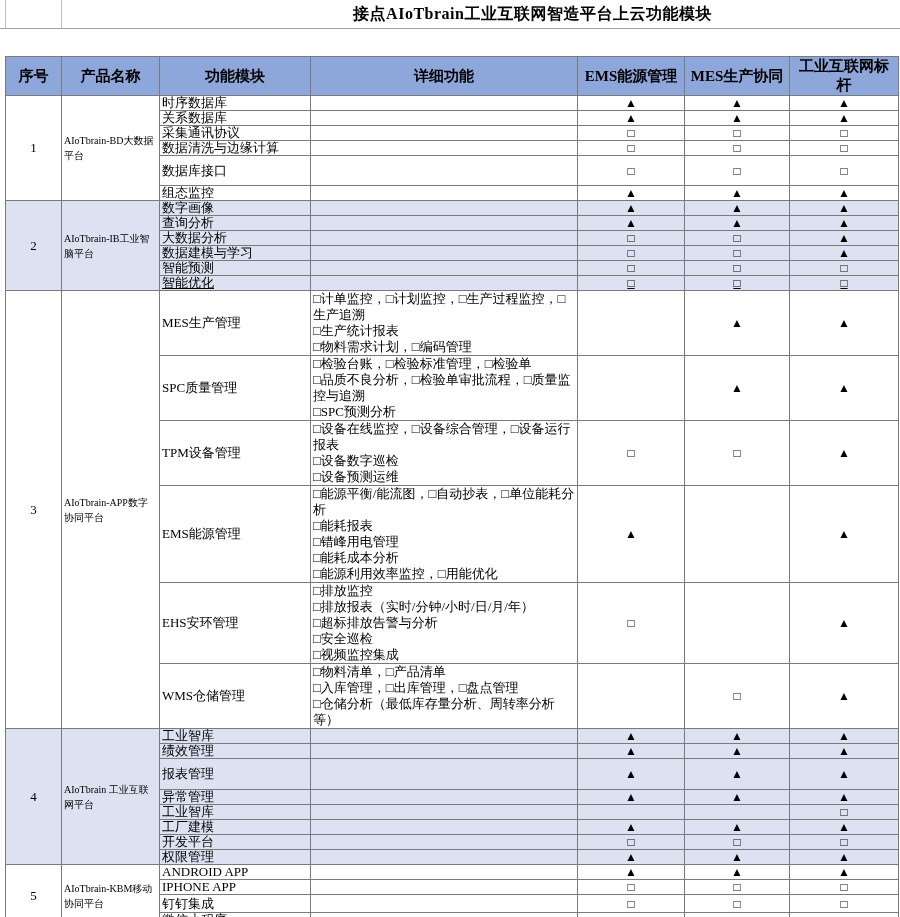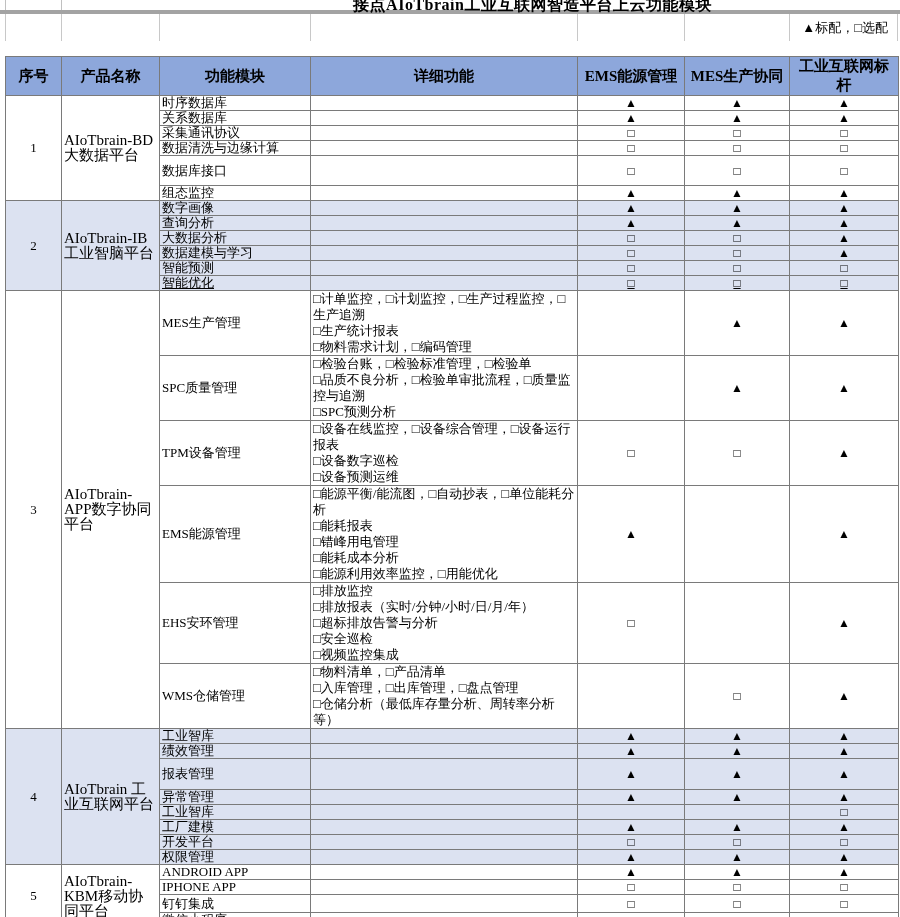--- a/index.html
+++ b/index.html
@@ -11,22 +11,22 @@
   }
   .sheet {
     position: relative;
     width: 900px; height: 917px;
     overflow: hidden;
     background: #fff;
   }
   
   .title-row {
     position: relative;
-    height: 14px;
-    border-bottom: 4px solid #a3a3a3;
+    height: 29px;
+    border-bottom: 1px solid #a3a3a3;
   }
   .title {
     position: absolute; left: 165px; right: 0; top: 0; bottom: 0;
     display: flex; align-items: center; justify-content: center;
     font-weight: bold; font-size: 16px; letter-spacing: 0.5px;
   }
   
   .legend-row { position: relative; height: 27px; }
   .legend {
     position: absolute; right: 12px; top: 0; bottom: 0;
@@ -54,21 +54,21 @@
     font-size: 15px;
     height: 24px;
     text-align: center;
     border-top: 1.5px solid #333;
     border-bottom: 1.5px solid #333;
   }
   tr.sec-start td { border-top: 1.5px solid #333; }
   tr.hl td { background: var(--highlight-bg, #DCE2F1); }
   td.num { text-align: center; vertical-align: middle; font-size: 13px; }
   td.product {
-    vertical-align: middle; font-size: 15px; line-height: 15px;
+    vertical-align: middle; font-size: 10px; line-height: 15px;
     padding-left: 3px; word-break: break-word; margin-left: 26px;
   }
   td.module { vertical-align: middle; font-size: 13px; padding-left: 3px; line-height: 14px; }
   td.detail { vertical-align: top; font-size: 13px; line-height: 16px; padding: 0 3px; }
   .detail-line { min-height: 16px; }
   td.mark { text-align: center; vertical-align: middle; font-size: 12px; line-height: 12px; }
   tr.partial { height: 5px; }
   tr.partial td { line-height: 0; padding: 0; }
   tr.partial td.plain { background: #fff; }
 </style>
@@ -76,31 +76,20 @@
 <body>
 
 <div class="sheet">
 
   <div class="title-row">
     <div class="vline" style="left:5px"></div>
     <div class="vline" style="left:61px"></div>
     <div class="title">接点AIoTbrain工业互联网智造平台上云功能模块</div>
   </div>
 
-  <div class="legend-row">
-    <div class="vline" style="left:5px"></div>
-    <div class="vline" style="left:61px"></div>
-    <div class="vline" style="left:159px"></div>
-    <div class="vline" style="left:310px"></div>
-    <div class="vline" style="left:577px"></div>
-    <div class="vline" style="left:684px"></div>
-    <div class="vline" style="left:789px"></div>
-    <div class="vline" style="left:897px"></div>
-    <span class="legend">▲标配，□选配</span>
-  </div>
 
   <table class="grid">
     <colgroup>
       <col style="width:56px">
         <col style="width:98px">
         <col style="width:151px">
       <col style="width:267px">
         <col style="width:107px">
         <col style="width:105px">
       <col style="width:109px">

